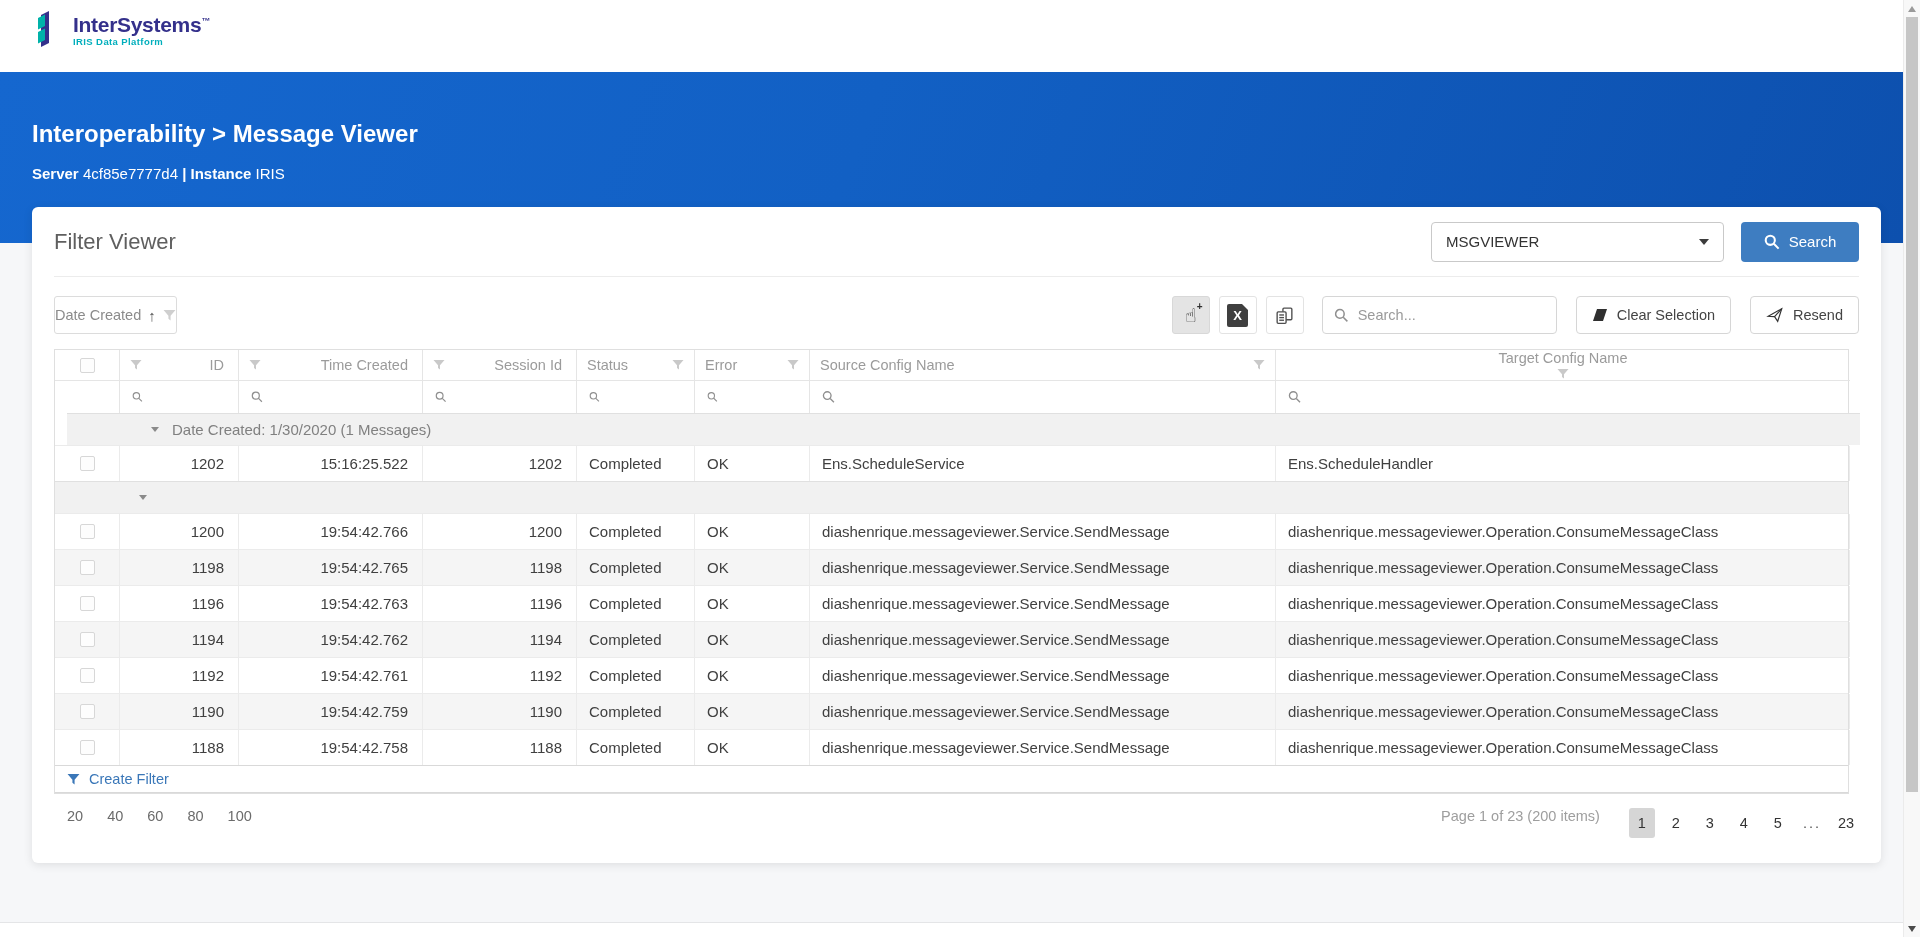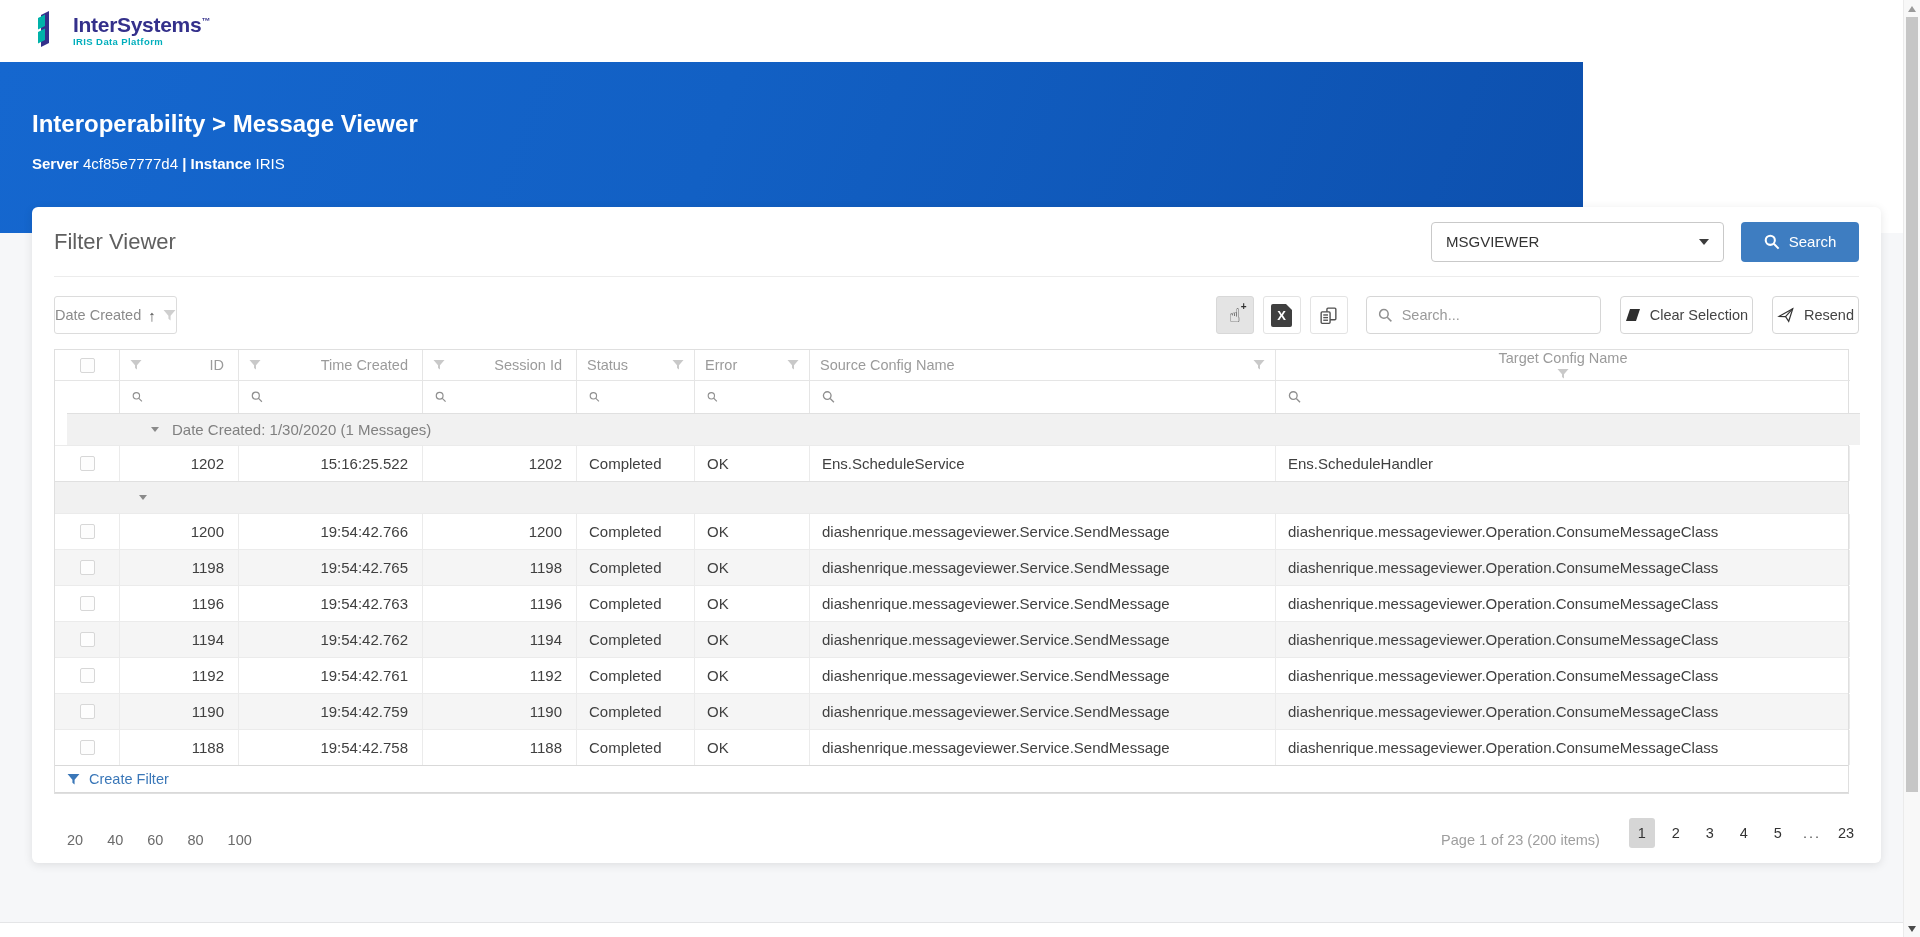--- a/index.html
+++ b/index.html
@@ -7,21 +7,21 @@
     font-family:"Liberation Sans","DejaVu Sans",sans-serif; }
 
   
   .topbar { position:absolute; left:0; top:0; width:1920px; height:62px; background:#fff; z-index:3; }
   .logo { position:absolute; left:38px; top:11px; display:flex; align-items:center; gap:8px; cursor:pointer; }
   .logo-word { font-size:21px; font-weight:bold; color:#34308b; letter-spacing:-0.3px; line-height:20px; }
   .logo-word .tm { font-size:9px; vertical-align:super; }
   .logo-tag { font-size:9.5px; font-weight:bold; color:#00aebc; letter-spacing:0.4px; margin-top:1px; }
 
   
-  .bluebar { position:absolute; left:0; top:62px; width:1583px; height:171px;
+  .bluebar { position:absolute; left:0; top:72px; width:1903px; height:171px;
     background:linear-gradient(110deg,#1567cf 0%,#1260c4 45%,#0d50ae 100%); z-index:1; }
   .breadcrumb { position:absolute; left:32px; top:48px; color:#fff; font-size:24px; font-weight:bold; }
   .serverline { position:absolute; left:32px; top:93px; color:#fff; font-size:15px; }
   .serverline b { font-weight:bold; }
 
   .graybg { position:absolute; left:0; top:233px; width:1903px; height:689px; background:#f6f7f9; z-index:0; }
   .bottomstrip { position:absolute; left:0; top:922px; width:1903px; height:15px; background:#fff; border-top:1px solid #e4e5e7; z-index:0; }
 
   
   .card { position:absolute; left:32px; top:207px; width:1849px; height:656px; background:#fff;
@@ -49,21 +49,21 @@
   .icon-btn.active { background:#e4e4e4; border-color:#d8d8d8; }
   .hand-glyph { font-family:"DejaVu Sans",sans-serif; font-size:19px; color:#2f2f2f; line-height:1; }
   .hand-plus { position:absolute; top:4px; right:6px; font-size:10px; font-weight:bold; color:#2f2f2f; }
   .xlsx { width:21px; height:23px; background:#3f3f3f; border-radius:2px; color:#fff; font-size:13px; font-weight:bold;
     display:flex; align-items:center; justify-content:center; position:relative; }
   .xlsx .fold { position:absolute; top:0; right:0; width:0; height:0; border-top:6px solid #fff; border-left:6px solid transparent; }
   .tb-search { margin-left:18px; width:235px; height:38px; border:1px solid #d6d6d6; border-radius:4px; background:#fff;
     display:flex; align-items:center; padding:0 11px; gap:9px; color:#8f8f8f; }
   .tb-search input { border:none; outline:none; flex:1; font-size:14.5px; color:#8b5cf6; font-family:inherit; background:transparent; }
   .tb-search input::placeholder { color:#9a9a9a; }
-  .tb-btn { margin-left:19px; height:38px; border:1px solid #d6d6d6; border-radius:4px; background:#fff; padding:0 4px;
+  .tb-btn { margin-left:19px; height:38px; border:1px solid #d6d6d6; border-radius:4px; background:#fff; padding:0 15px;
     display:flex; align-items:center; gap:9px; font-size:14.5px; color:#444; cursor:pointer; font-family:inherit; }
 
   
   .grid { margin-top:14px; width:1795px; border:1px solid #dfdfdf; }
   .g-row { display:flex; width:100%; }
   .g-cell { flex:none; display:flex; align-items:center; overflow:hidden; white-space:nowrap; border-right:1px solid #e5e5e5; }
   .g-cell:last-child { border-right:none; }
   .hdr .g-cell { height:30px; color:#9b9b9b; font-size:14.5px; padding:0 10px; }
   .hdr .g-cell .gap { flex:1; }
   .funnel { color:#c9c9c9; display:flex; }
@@ -78,21 +78,21 @@
   .al-r { justify-content:flex-end; padding-right:14px !important; }
   .al-c { justify-content:center; }
   .cbx { width:15px; height:15px; border:1px solid #d7d7d7; border-radius:2px; background:#fdfdfd; display:inline-block; cursor:pointer; }
 
   .cf-row { height:28px; border-top:1px solid #d9d9d9; border-bottom:1px solid #d9d9d9; display:flex; align-items:center;
     padding-left:12px; gap:9px; cursor:pointer; }
   .cf-row .cf-label { font-size:14.5px; color:#3a77b8; }
   .cf-funnel { color:#3a77b8; display:flex; }
 
   
-  .pager { margin-top:14px; height:40px; display:flex; align-items:flex-end; }
+  .pager { margin-top:14px; height:40px; display:flex; align-items:flex-start; }
   .psizes { display:flex; gap:24px; margin-left:13px; }
   .psize { font-size:14.5px; color:#6b6b6b; cursor:pointer; }
   .pager .spacer { flex:1; }
   .pinfo { font-size:14.5px; color:#9e9e9e; margin-right:21px; }
   .pnum { min-width:26px; height:30px; display:flex; align-items:center; justify-content:center; font-size:14.5px;
     color:#333; margin-left:8px; border-radius:3px; cursor:pointer; padding:0 4px; }
   .pnum.current { background:#d6d6d6; }
   .pnum.dots { cursor:default; color:#555; letter-spacing:2px; }
 
   

